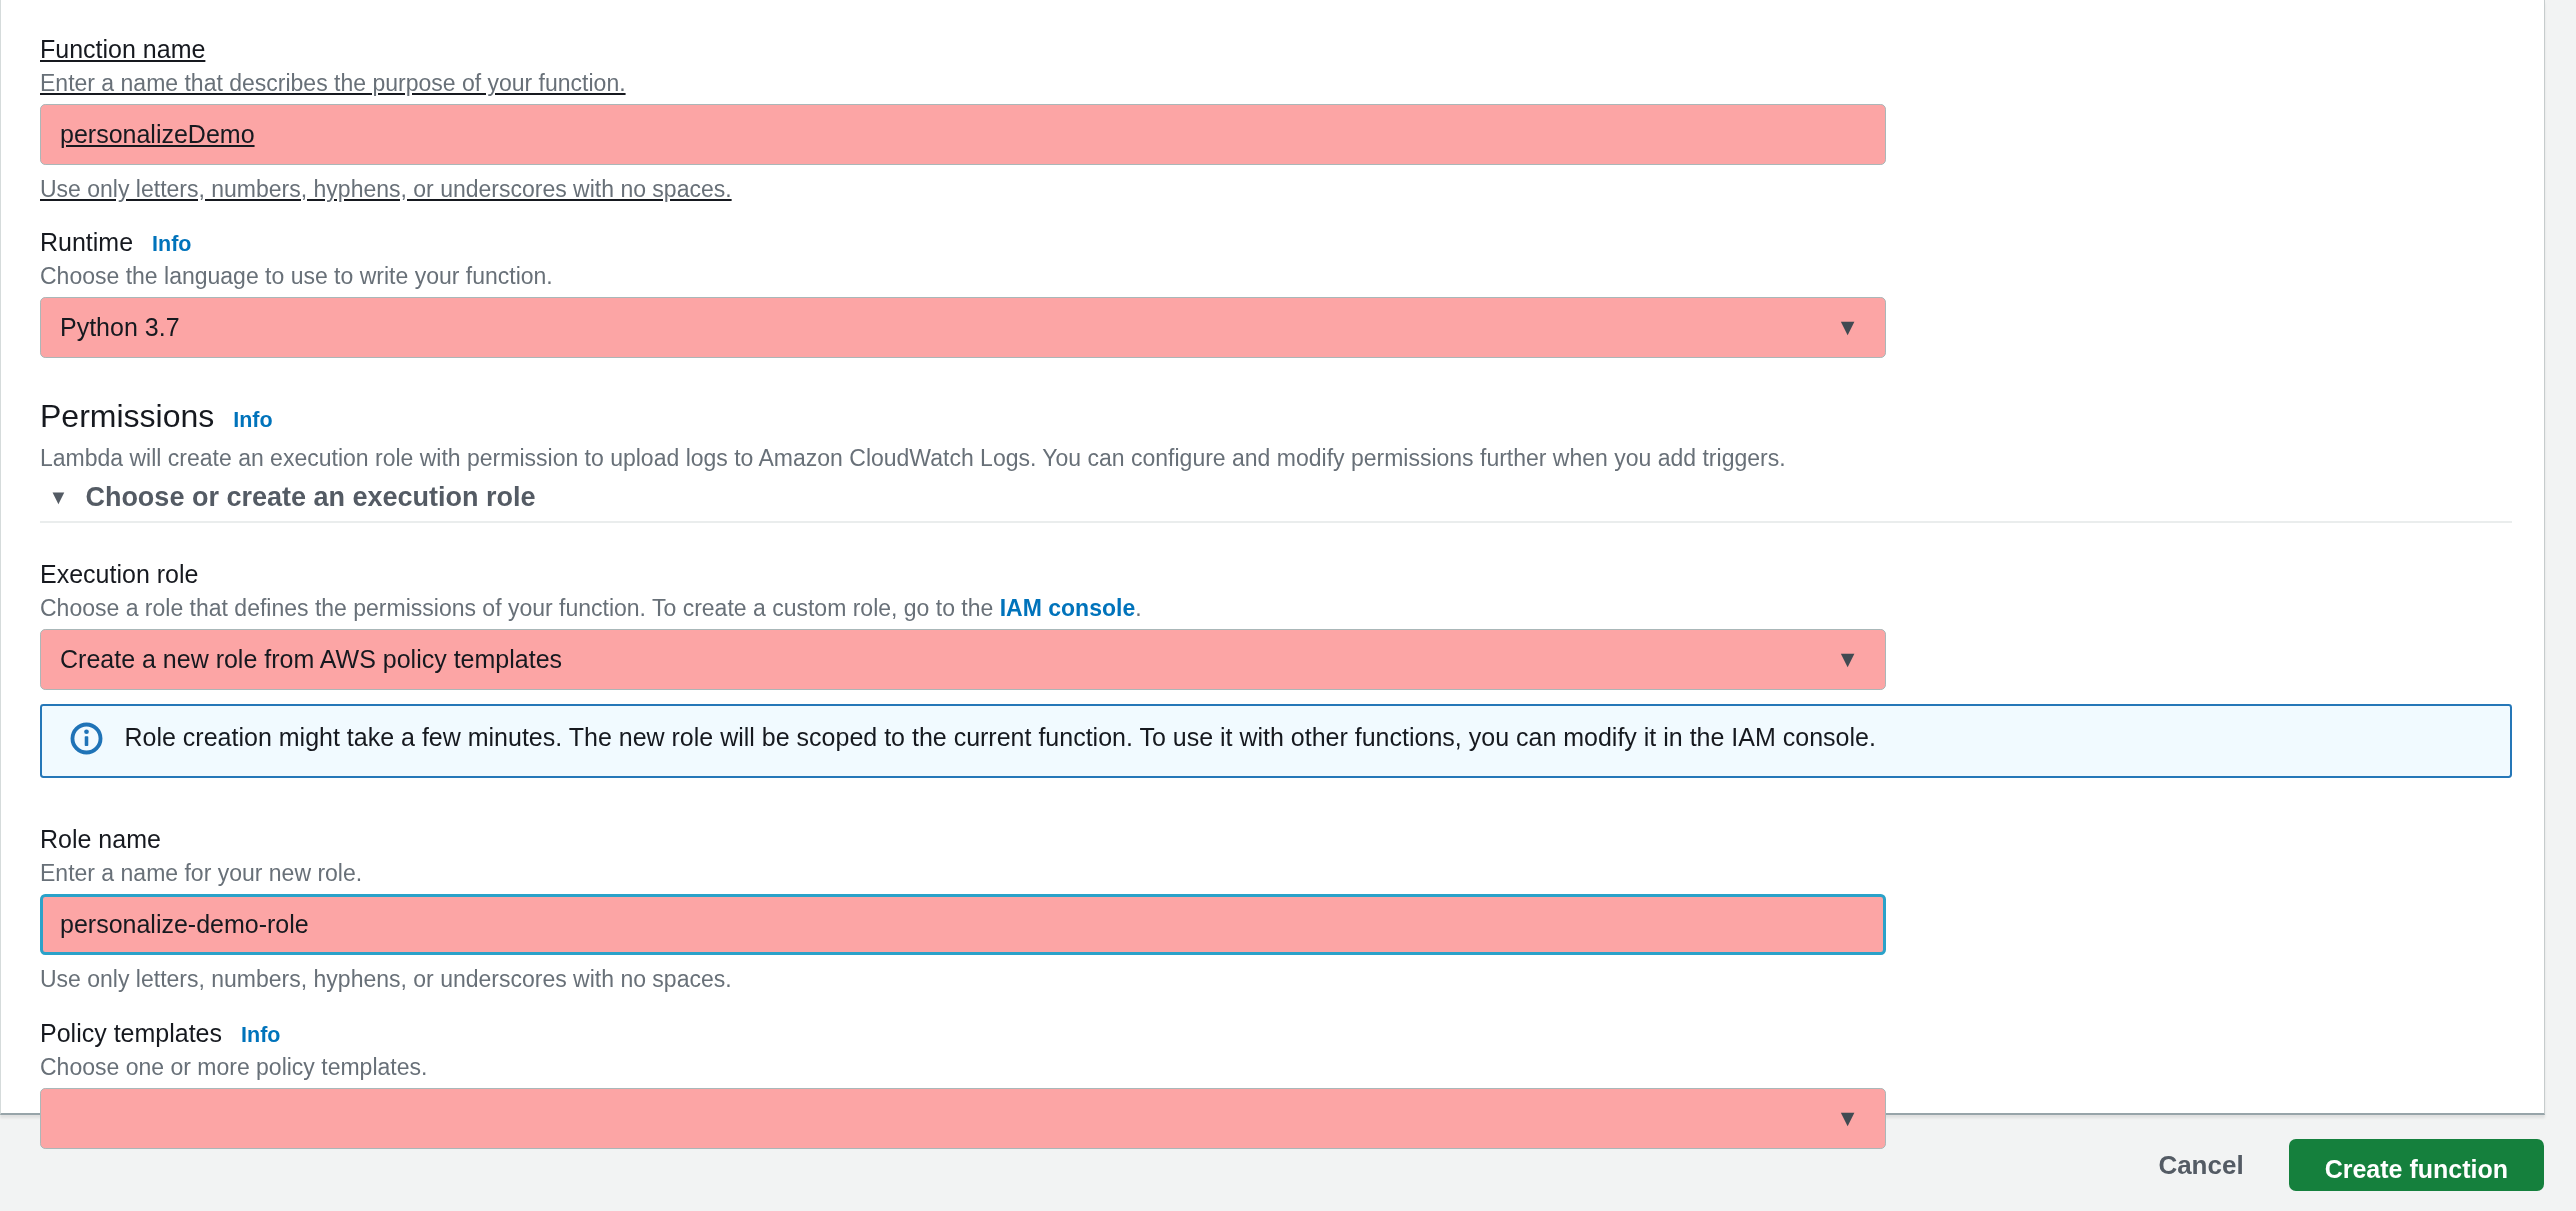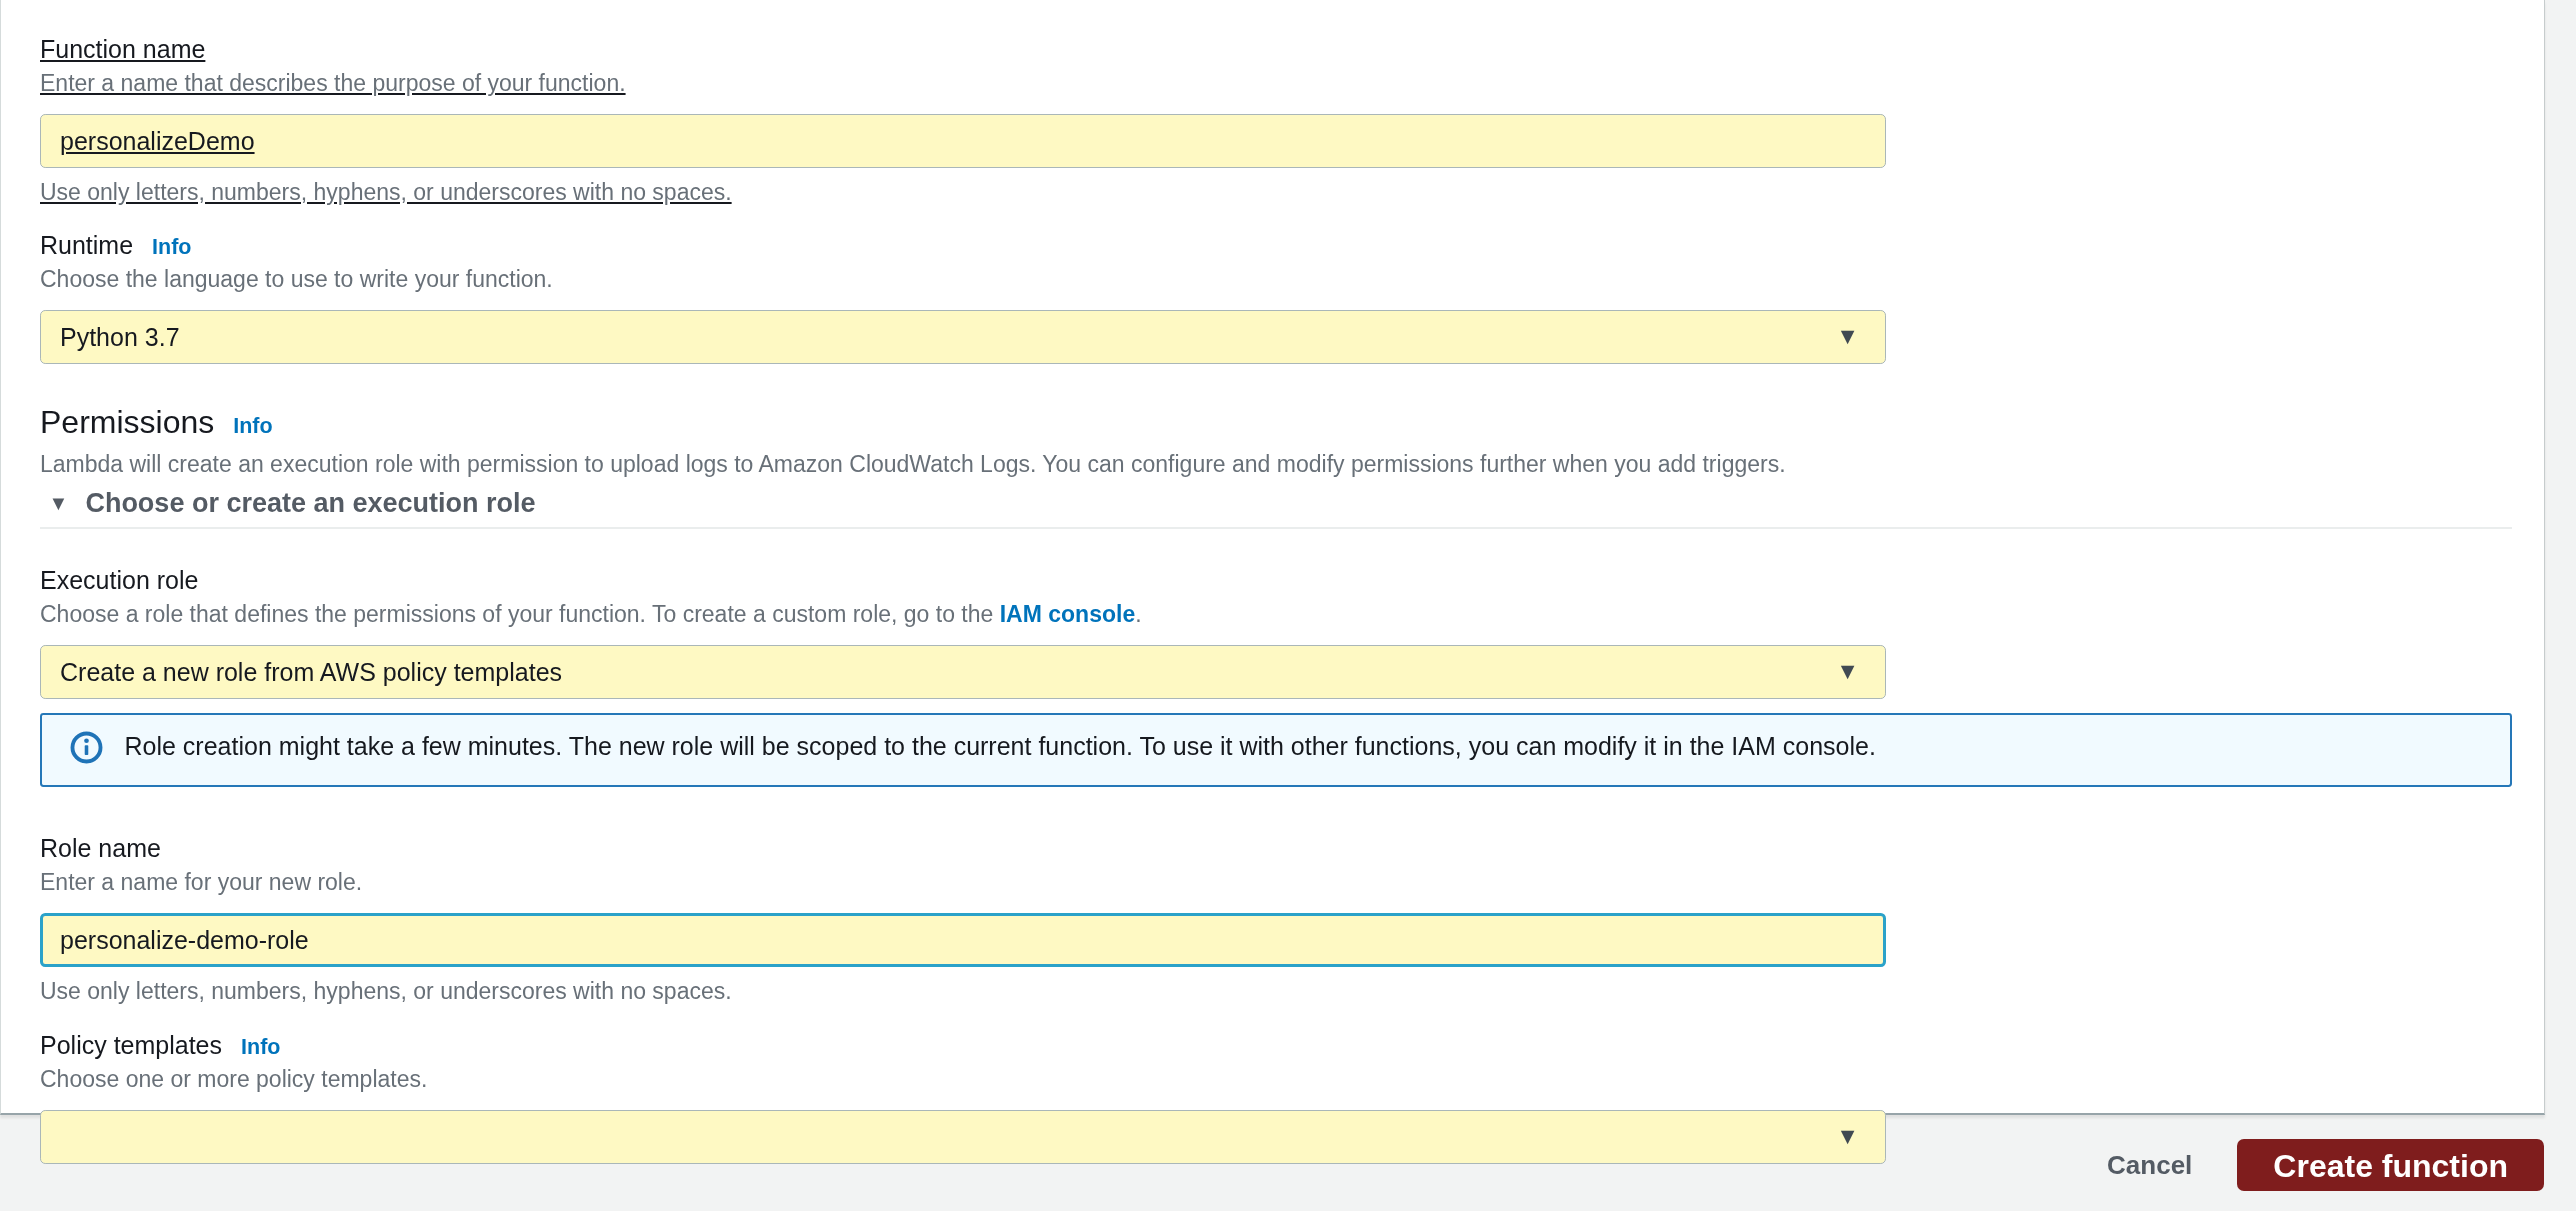--- a/index.html
+++ b/index.html
@@ -43,29 +43,29 @@
     margin-top: 4.3px;
   }
   .helper {
     font-size: 23px;
     line-height: 29px;
     color: #687078;
     margin-top: 9.5px;
   }
   .text-input, .select-box {
     width: 1846px;
-    height: 54px;
-    background: #fef9c3;
+    height: 61px;
+    background: #fca5a5;
     border: 1.7px solid #aab7b8;
     border-radius: 5.2px;
     font-family: "Liberation Sans", sans-serif;
     font-size: 25px;
     color: #16191f;
     padding: 0 19px;
-    margin-top: 16px;
+    margin-top: 6px;
     display: block;
     outline: none;
   }
   .text-input.focused {
     border: 3.4px solid #2ba2c9;
     padding: 0 17px;
   }
   .select-box {
     position: relative;
     display: flex;
@@ -148,27 +148,27 @@
   }
   .cancel-btn {
     font-size: 26px;
     font-weight: bold;
     color: #545b64;
     cursor: pointer;
     margin-right: 45px;
   }
   .create-btn {
     height: 52px;
-    padding: 9px 36px;
-    background: #7f1d1d;
+    padding: 16px 36px;
+    background: #15803d;
     border: none;
     border-radius: 6.9px;
     color: #ffffff;
     font-family: "Liberation Sans", sans-serif;
-    font-size: 32px;
+    font-size: 25px;
     font-weight: bold;
     cursor: pointer;
   }
 </style>
 </head>
 <body>
 
 <div class="card">
 
   <section class="sec-function">

